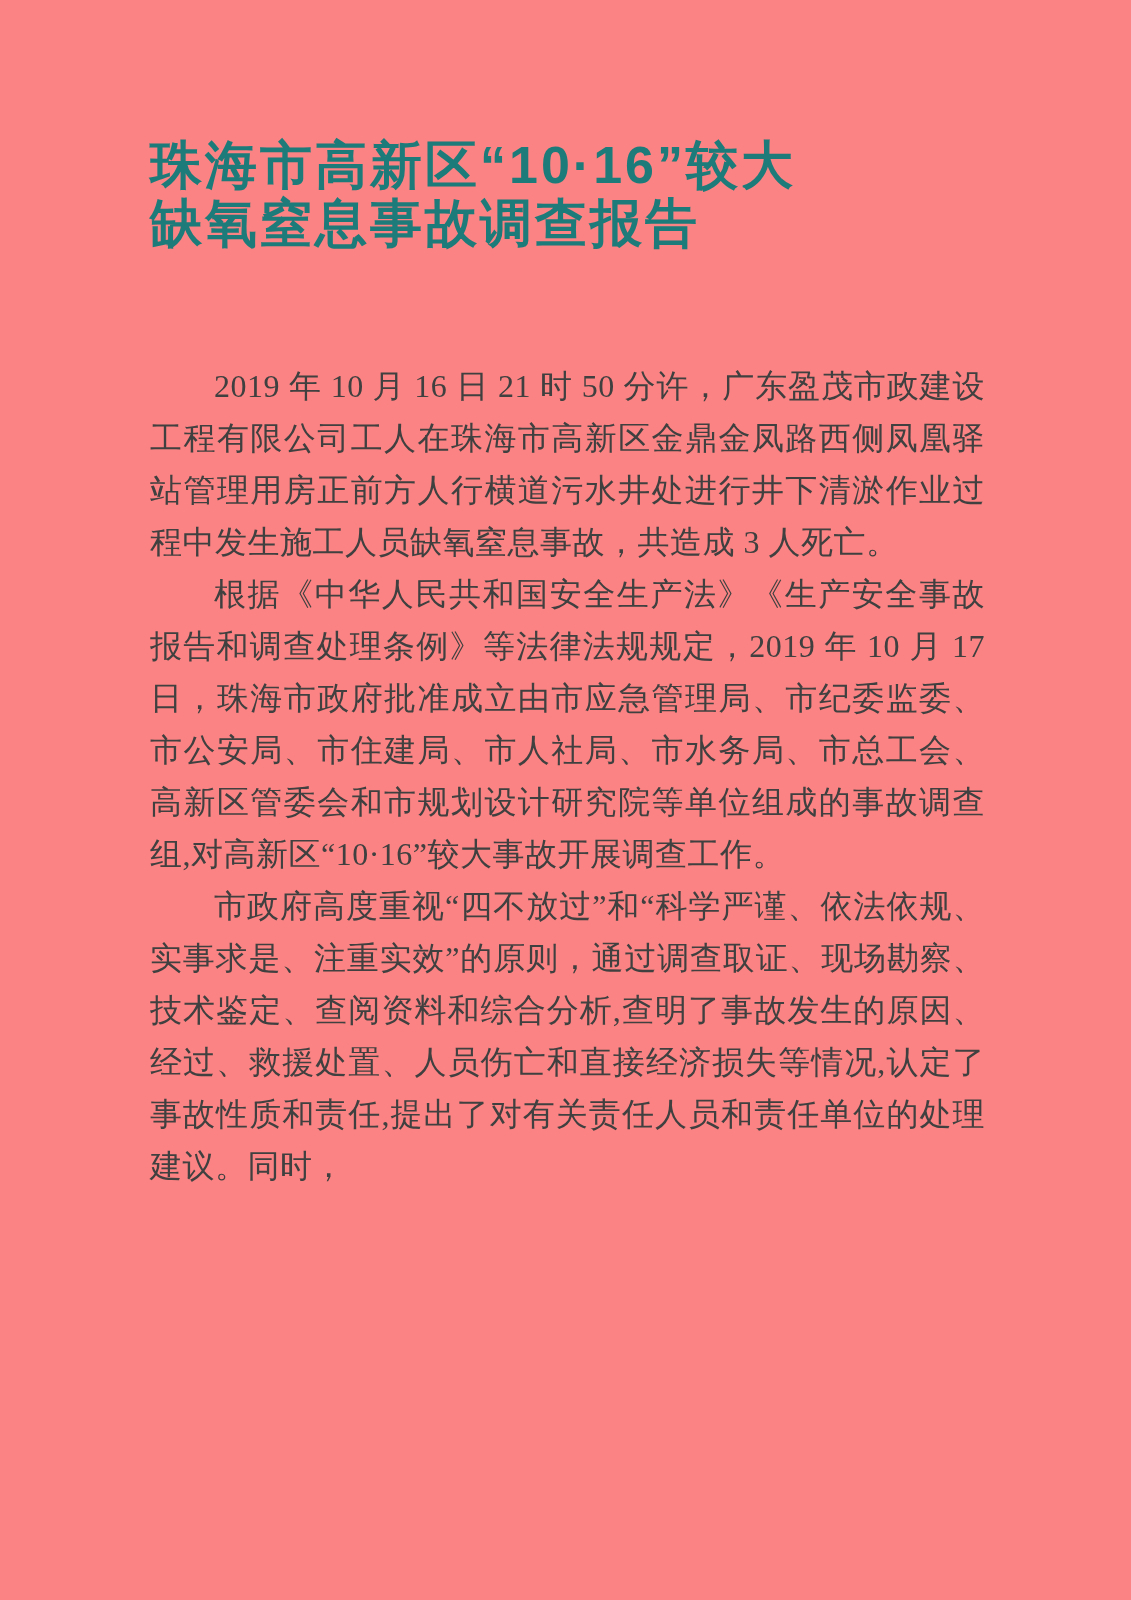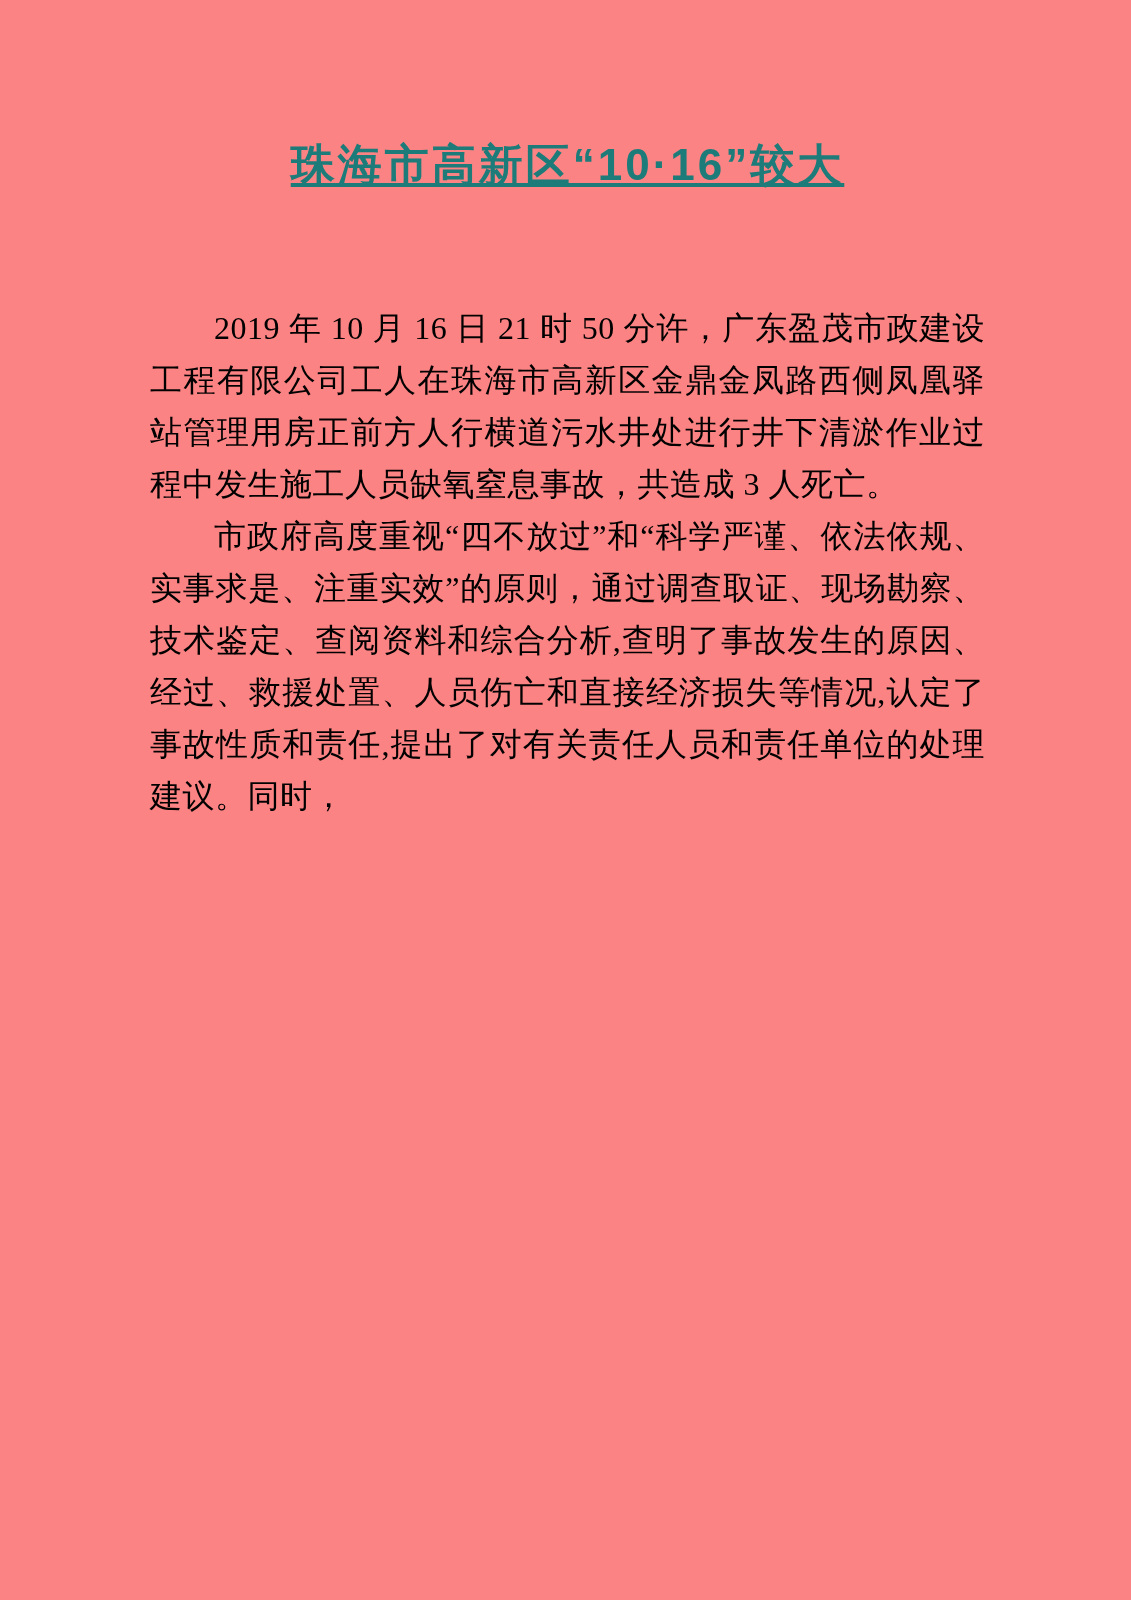--- a/index.html
+++ b/index.html
@@ -17,49 +17,50 @@
     position: relative;
     width: 1131px;
     height: 1600px;
     box-sizing: border-box;
     padding: 0 146px 0 150px;
     background: #fb8383;
     color: #1e7e7c;
   }
   .doc-title {
     margin-top: 136px;
-    text-align: center;
+    text-align: left;
     font-family: "Liberation Sans", sans-serif;
     font-weight: bold;
-    font-size: 44px;
+    font-size: 52px;
     line-height: 58px;
     letter-spacing: 3px;
     color: #1d7c7a;
-    text-decoration: underline;
   }
   .doc-body {
     margin-top: 108px;
   }
   .doc-body p {
     margin: 0;
     font-size: 32px;
     line-height: 52px;
     text-align: justify;
     text-indent: 2em;
     letter-spacing: 0.5px;
-    color: #000000;
+    color: #404040;
   }
 </style>
 </head>
 <body>
 
 <div class="page">
 
   <div class="doc-title">
     <div>珠海市高新区“10·16”较大</div>
+    <div>缺氧窒息事故调查报告</div>
   </div>
 
   <div class="doc-body">
     <p>2019 年 10 月 16 日 21 时 50 分许，广东盈茂市政建设工程有限公司工人在珠海市高新区金鼎金凤路西侧凤凰驿站管理用房正前方人行横道污水井处进行井下清淤作业过程中发生施工人员缺氧窒息事故，共造成 3 人死亡。</p>
+    <p>根据《中华人民共和国安全生产法》《生产安全事故报告和调查处理条例》等法律法规规定，2019 年 10 月 17 日，珠海市政府批准成立由市应急管理局、市纪委监委、市公安局、市住建局、市人社局、市水务局、市总工会、高新区管委会和市规划设计研究院等单位组成的事故调查组,对高新区“10·16”较大事故开展调查工作。</p>
     <p>市政府高度重视“四不放过”和“科学严谨、依法依规、实事求是、注重实效”的原则，通过调查取证、现场勘察、技术鉴定、查阅资料和综合分析,查明了事故发生的原因、经过、救援处置、人员伤亡和直接经济损失等情况,认定了事故性质和责任,提出了对有关责任人员和责任单位的处理建议。同时，</p>
   </div>
 
 </div>
 
 </body></html>

